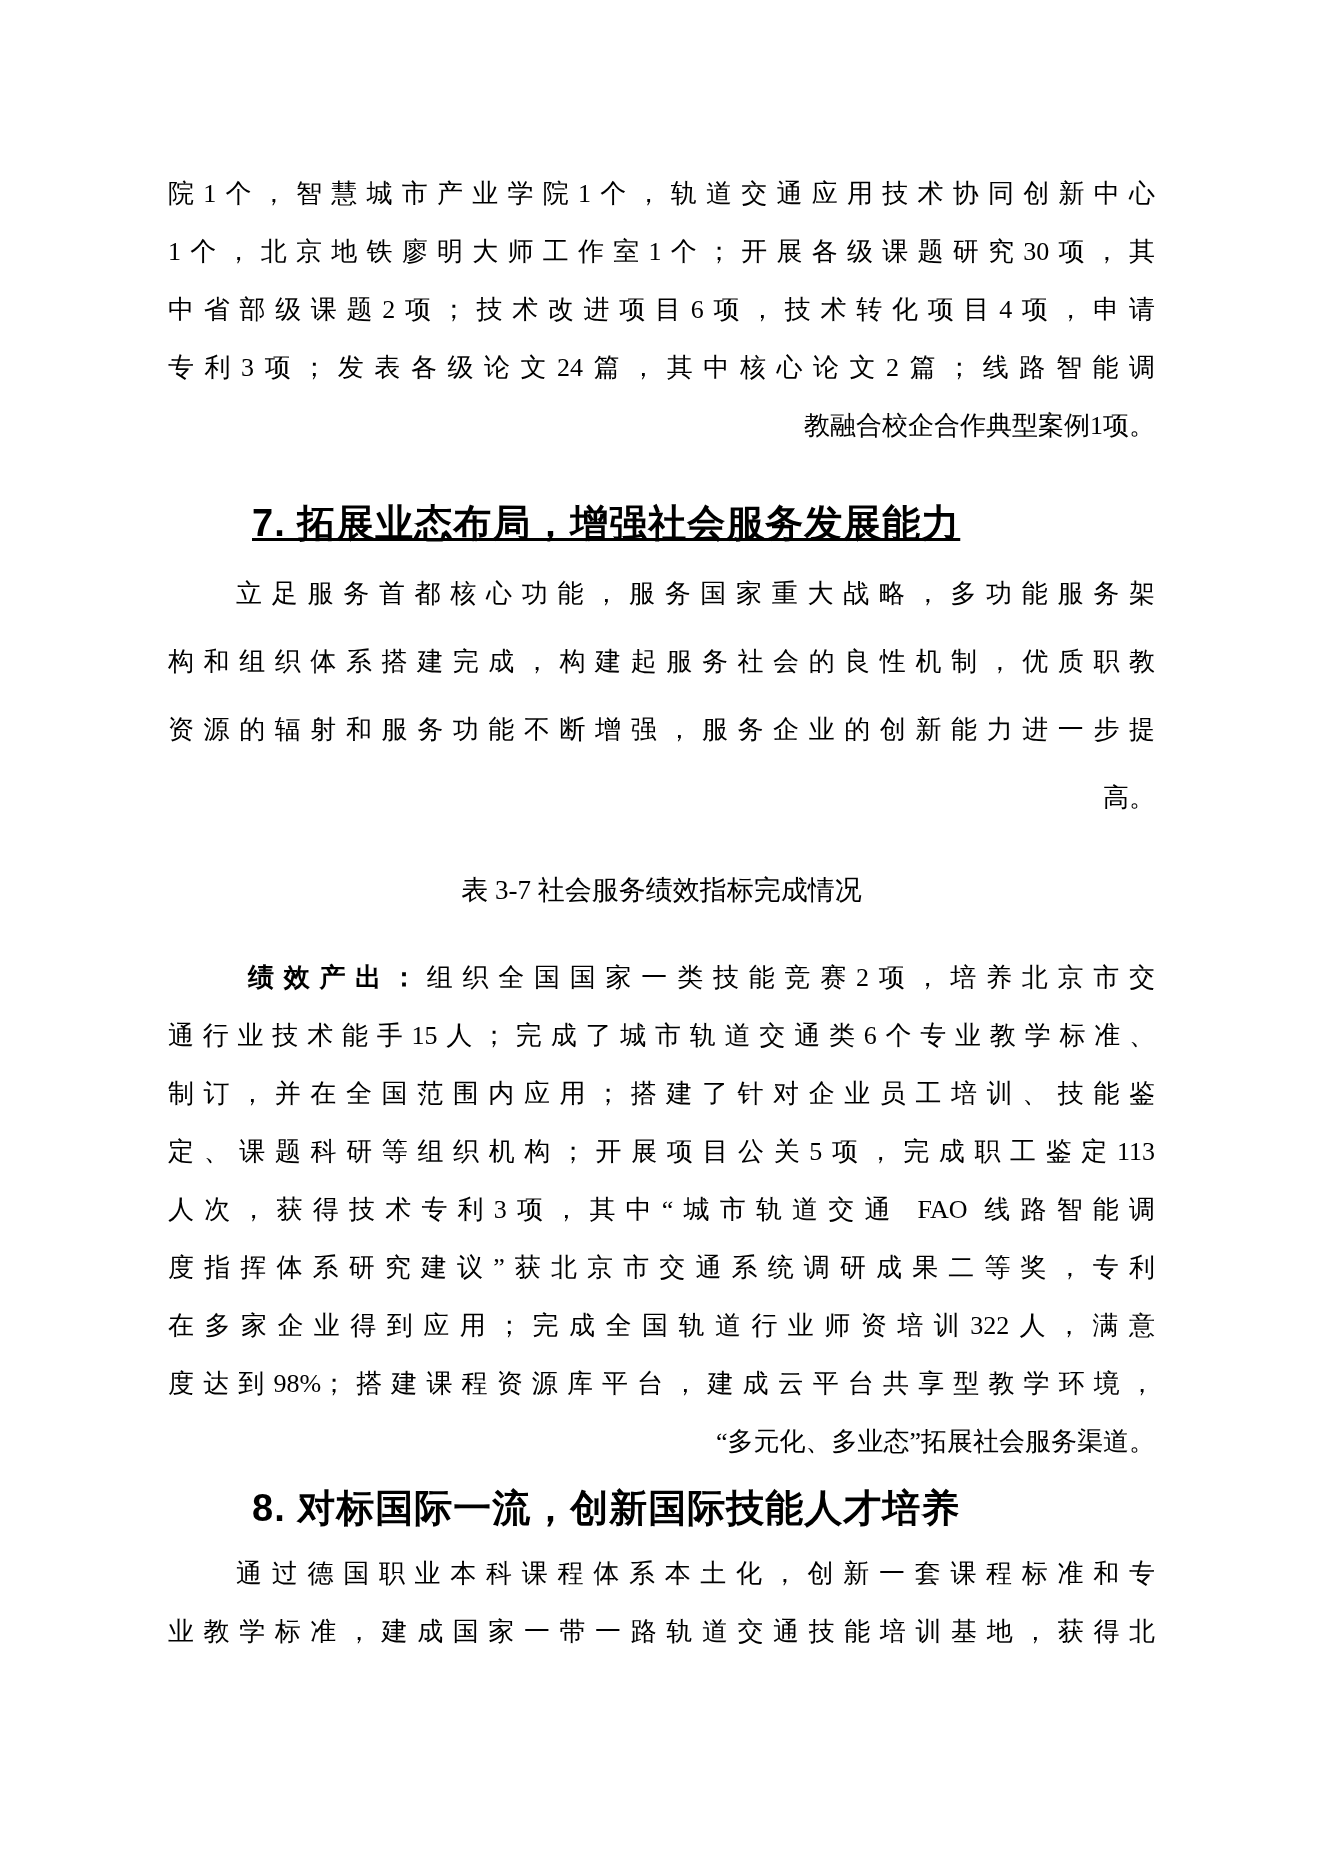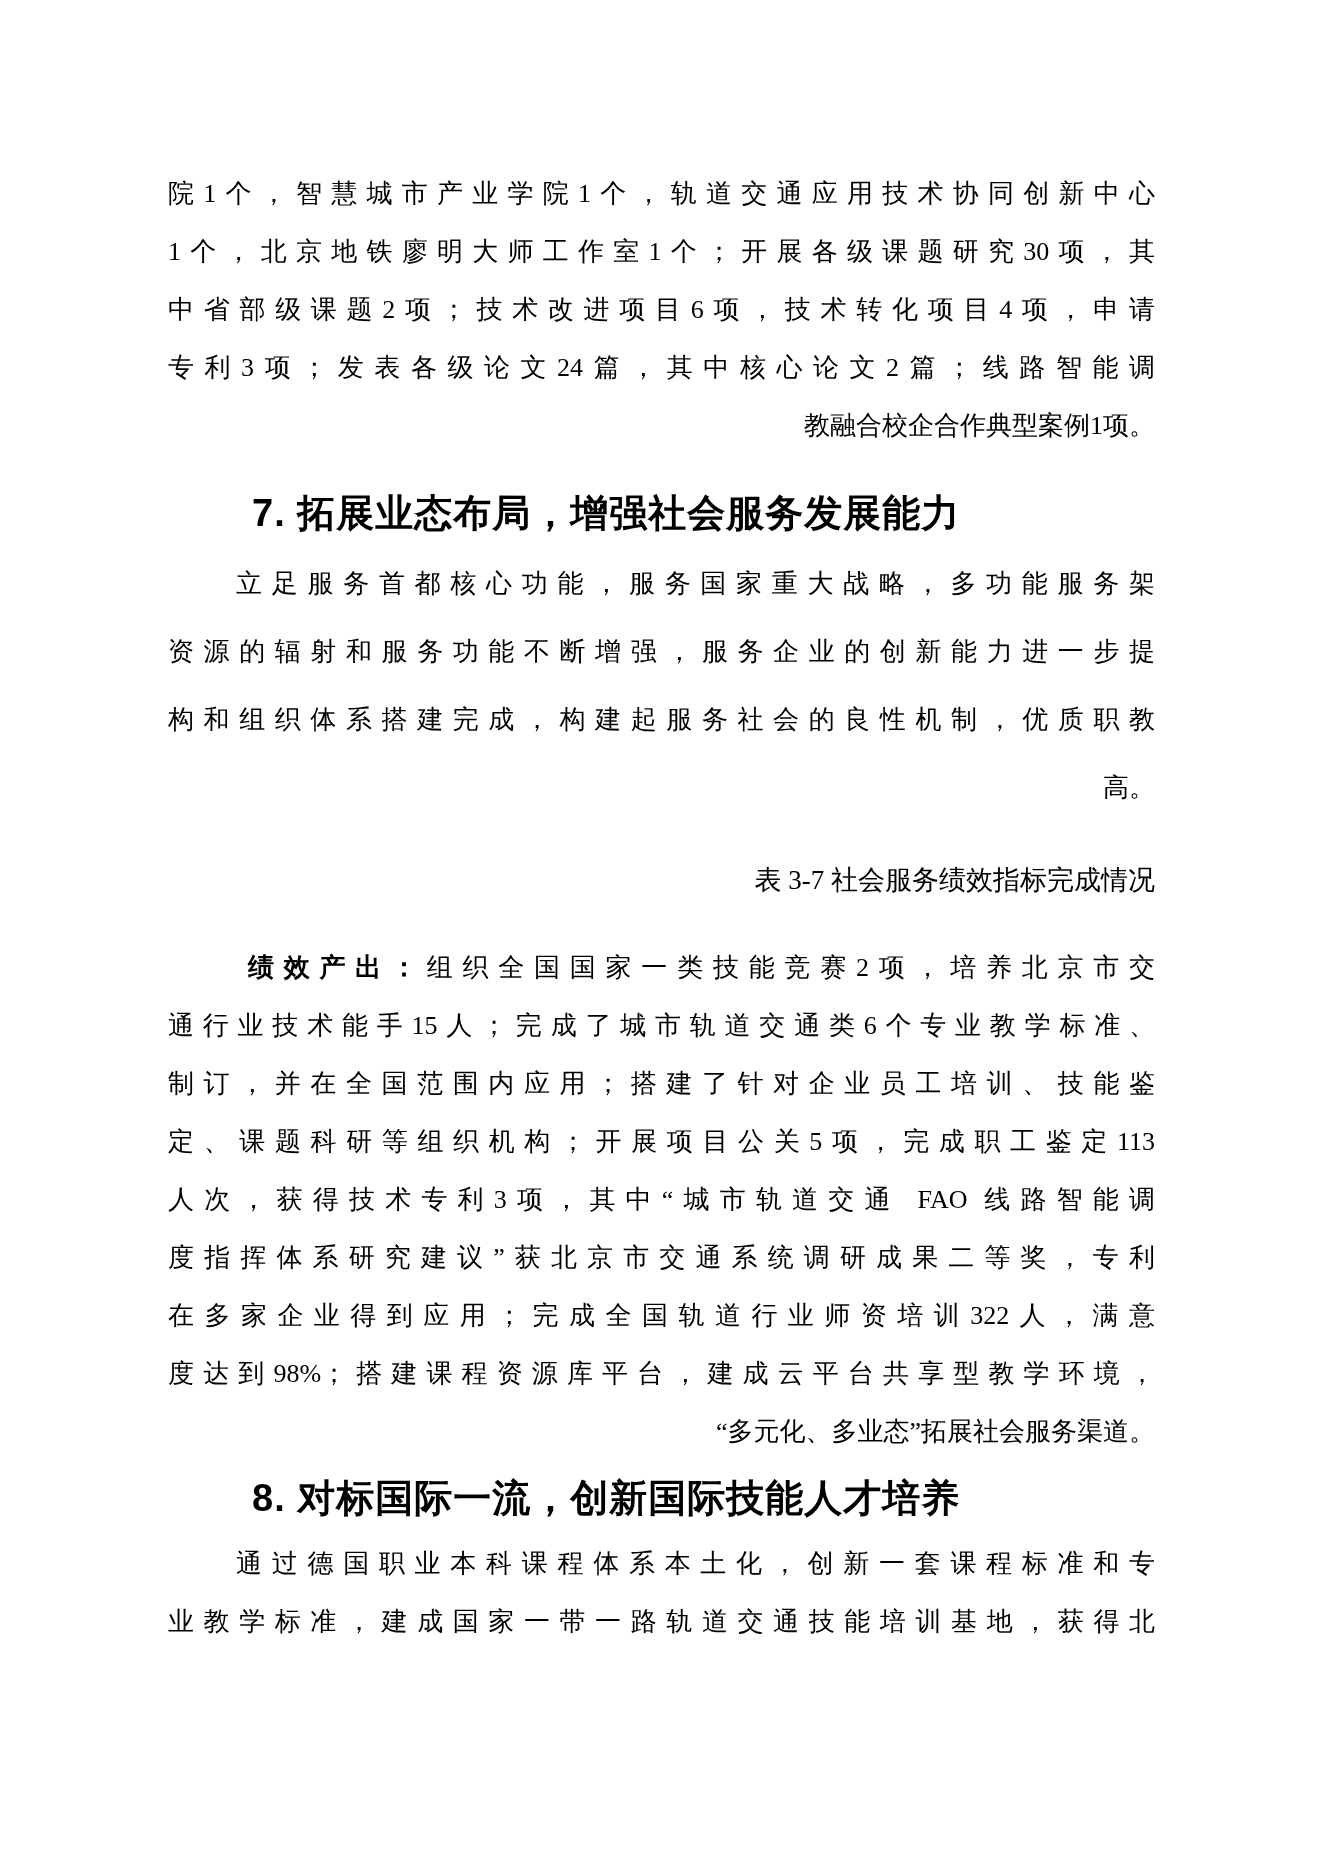--- a/index.html
+++ b/index.html
@@ -44,49 +44,49 @@
   }
   .heading {
     font-family: "Liberation Sans", "DejaVu Sans", sans-serif;
     font-weight: bold;
     font-size: 38px;
     line-height: 58px;
     height: 58px;
     padding-left: 84px;
     letter-spacing: 1px;
   }
-  .heading-7 { margin-top: 29px; margin-bottom: 8px; }
+  .heading-7 { margin-top: 39px; margin-bottom: 8px; text-decoration: underline; }
   .heading-8 { margin-top: 8px;  margin-bottom: 8px; }
   .caption {
     font-size: 27px;
     line-height: 44px;
     height: 44px;
-    text-align: right;
+    text-align: center;
     margin-top: 36px;
     margin-bottom: 37px;
   }
 </style>
 </head>
 <body>
 
 <div class="page">
   <div class="para">
       <div class="line j"><span>院1个，智慧城市产业学院1个，轨道交通应用技术协同创新中心</span></div>
       <div class="line j"><span>1个，北京地铁廖明大师工作室1个；开展各级课题研究30项，其</span></div>
       <div class="line j"><span>中省部级课题2项；技术改进项目6项，技术转化项目4项，申请</span></div>
       <div class="line j"><span>专利3项；发表各级论文24篇，其中核心论文2篇；线路智能调</span></div>
       <div class="line"><span>教融合校企合作典型案例1项。</span></div>
     </div>
 
   <div class="heading heading-7">7. 拓展业态布局，增强社会服务发展能力</div>
 
   <div class="para loose">
       <div class="line j indent"><span>立足服务首都核心功能，服务国家重大战略，多功能服务架</span></div>
+      <div class="line j"><span>构和组织体系搭建完成，构建起服务社会的良性机制，优质职教</span></div>
       <div class="line j"><span>资源的辐射和服务功能不断增强，服务企业的创新能力进一步提</span></div>
-      <div class="line j"><span>构和组织体系搭建完成，构建起服务社会的良性机制，优质职教</span></div>
       <div class="line"><span>高。</span></div>
     </div>
 
   <div class="caption">表 3-7 社会服务绩效指标完成情况</div>
 
   <div class="para">
       <div class="line j indent"><span class="bold">绩效产出：</span><span>组织全国国家一类技能竞赛2项，培养北京市交</span></div>
       <div class="line j"><span>通行业技术能手15人；完成了城市轨道交通类6个专业教学标准、</span></div>
       <div class="line j"><span>制订，并在全国范围内应用；搭建了针对企业员工培训、技能鉴</span></div>
       <div class="line j"><span>定、课题科研等组织机构；开展项目公关5项，完成职工鉴定113</span></div>

